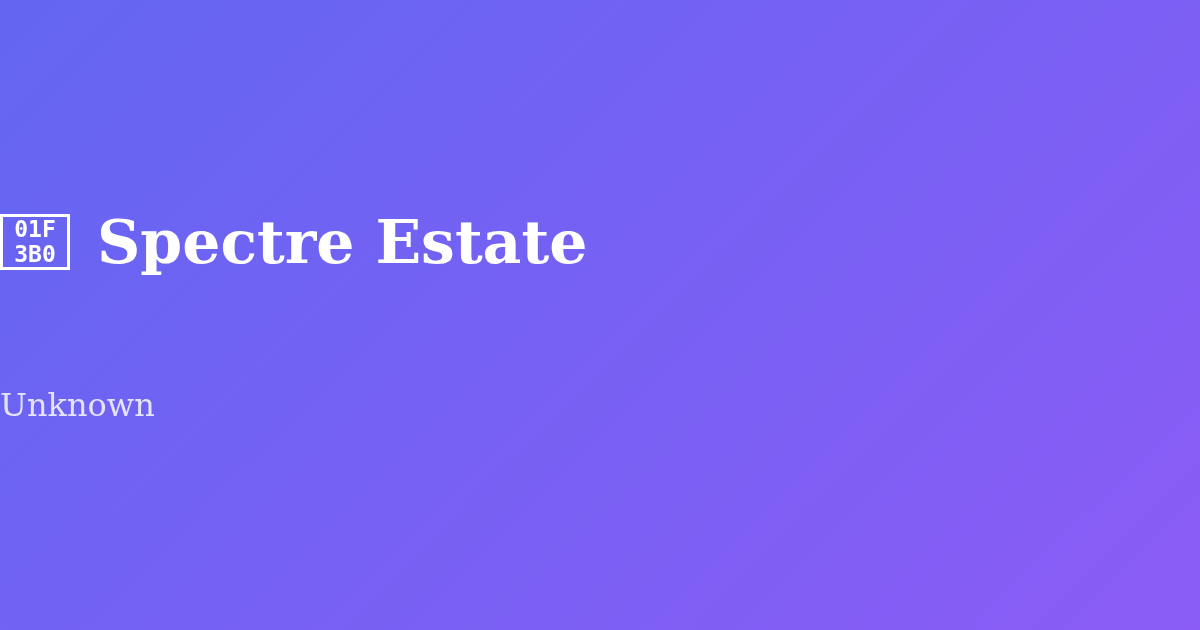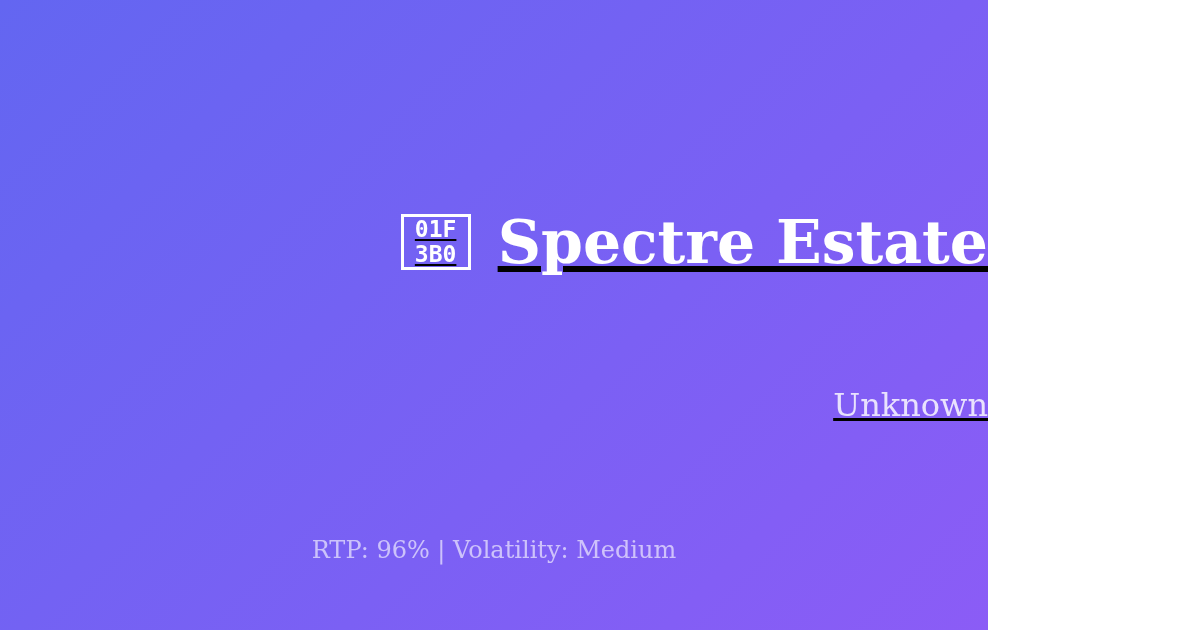--- a/index.html
+++ b/index.html
@@ -9,30 +9,29 @@
 
   body {
     width: 1200px;
     height: 630px;
     overflow: hidden;
     font-family: "DejaVu Serif", "Liberation Serif", serif;
   }
 
   .card {
     position: relative;
-    width: 988px;
+    width: 1200px;
     height: 630px;
     box-sizing: border-box;
     background: linear-gradient(135deg, #6366f1 0%, #8b5cf6 100%);
     display: flex;
     flex-direction: column;
-    align-items: flex-end;
+    align-items: flex-start;
     justify-content: center;
     overflow: hidden;
-    text-decoration: underline;
   }
 
   
   .title-row {
     display: flex;
     align-items: center;
     justify-content: center;
     gap: 27px;
     margin-top: -38px;
   }
@@ -105,15 +104,14 @@
       <span class="hexrow">01F</span>
       <span class="hexrow">3B0</span>
     </span>
 
     <h1 class="title">Spectre Estate</h1>
 
   </div>
 
   <div class="subtitle">Unknown</div>
 
-  <div class="footer">RTP: 96% | Volatility: Medium</div>
 
 </div>
 
 </body></html>

